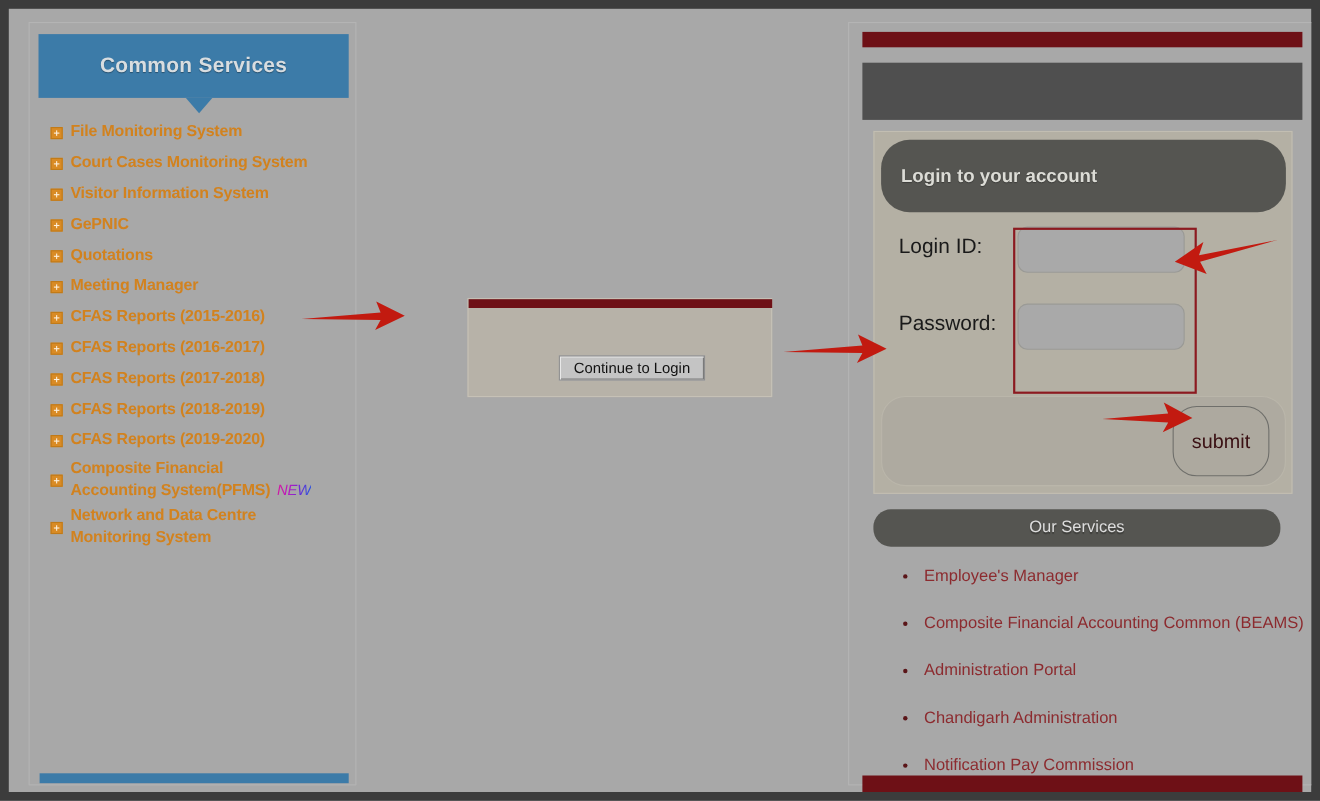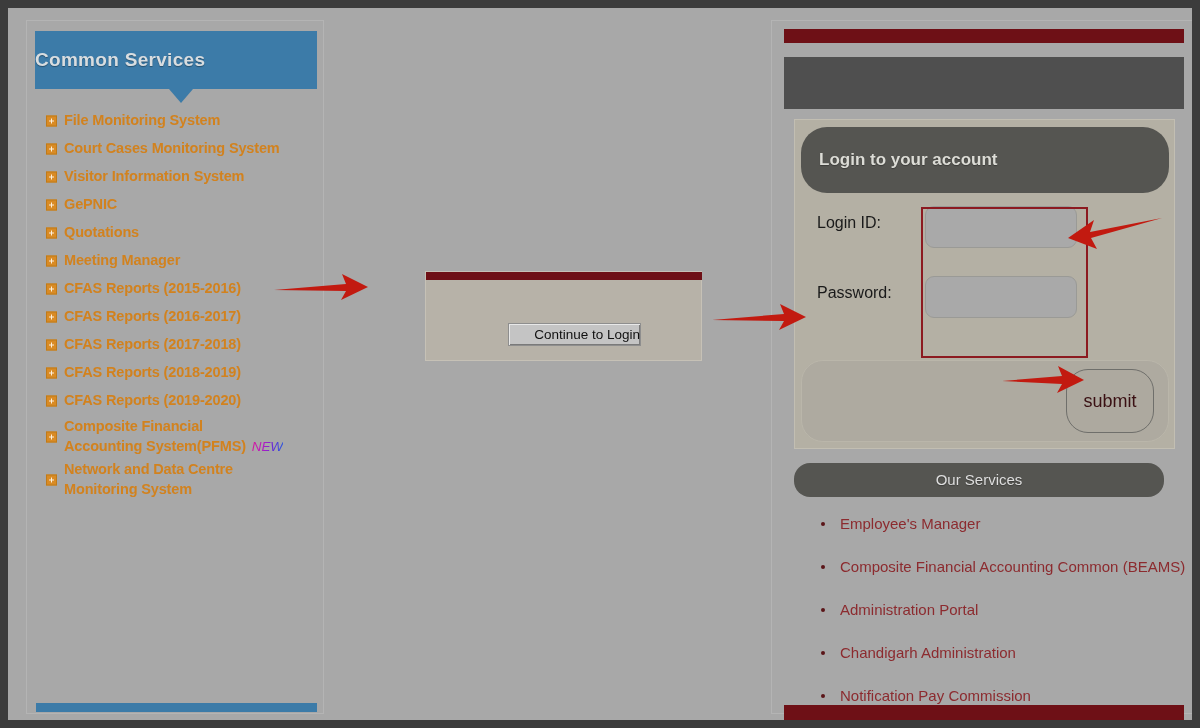--- a/index.html
+++ b/index.html
@@ -33,21 +33,21 @@
   #sidebar-header {
     position: absolute;
     left: 8px;
     top: 10px;
     width: 282px;
     height: 58px;
     background: #3c7ba8;
     color: #d8dde0;
     font-size: 19px;
     font-weight: bold;
-    text-align: left;
+    text-align: center;
     line-height: 58px;
     letter-spacing: .3px;
     text-shadow: 0 1px 1px rgba(0,0,0,.35);
     box-sizing: border-box;
   }
   #sidebar-header-notch {
     position: absolute;
     left: 142px;
     top: 68px;
     width: 0; height: 0;
@@ -146,21 +146,21 @@
     left: 82px;
     top: 51px;
     width: 133px;
     height: 23px;
     background: #c4c4c4;
     border: 1px solid #8e8e8e;
     box-shadow: inset 1px 1px 0 #e8e8e8, inset -1px -1px 0 #7a7a7a;
     color: #111;
     font-size: 13.5px;
     font-family: "Liberation Sans", sans-serif;
-    text-align: right;
+    text-align: center;
     line-height: 21px;
     cursor: pointer;
     box-sizing: border-box;
     padding: 0;
   }
 
   
   #right-panel {
     position: absolute;
     left: 763px;
@@ -218,21 +218,21 @@
     left: 22px;
     width: 340px;
     height: 44px;
   }
   #row-login-id { top: 86px; }
   #row-password { top: 156px; }
   .field-label {
     position: absolute;
     left: 0;
     top: 8px;
-    font-size: 16px;
+    font-size: 19px;
     color: #1a1a1a;
     font-family: "Liberation Sans", sans-serif;
   }
   .field-input {
     position: absolute;
     left: 108px;
     top: 0;
     width: 152px;
     height: 42px;
     background: #a9a9a9;

